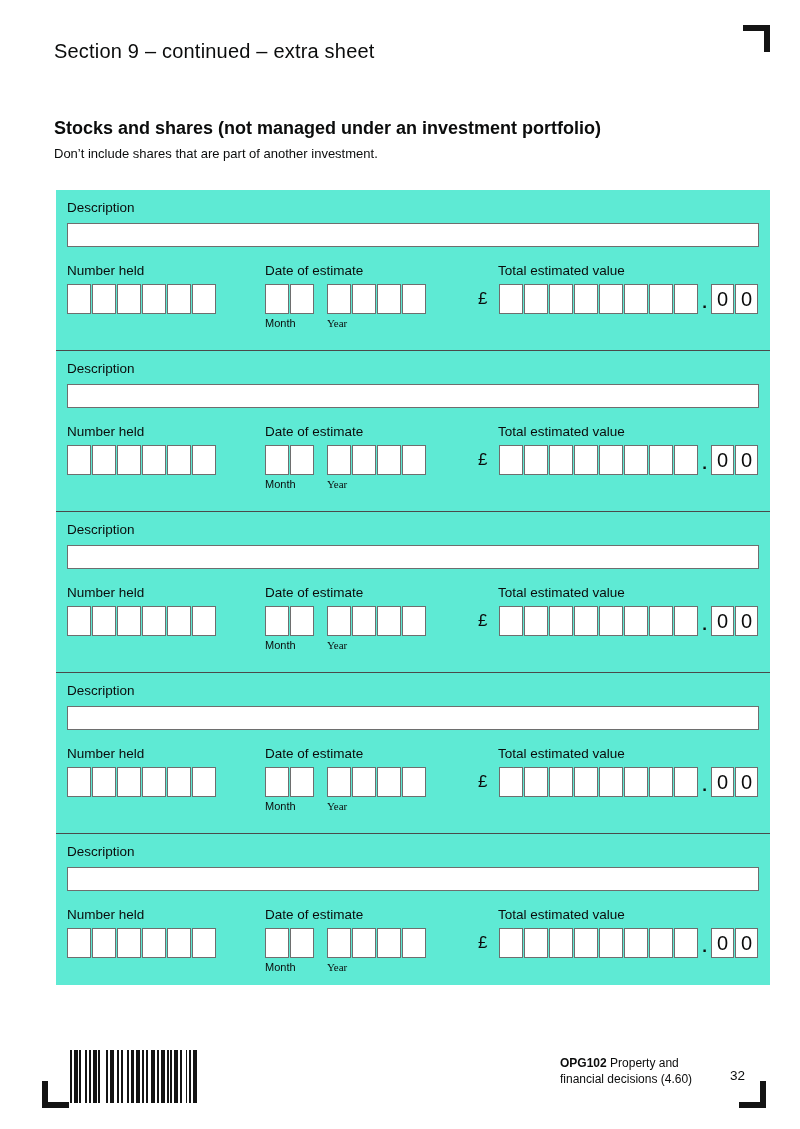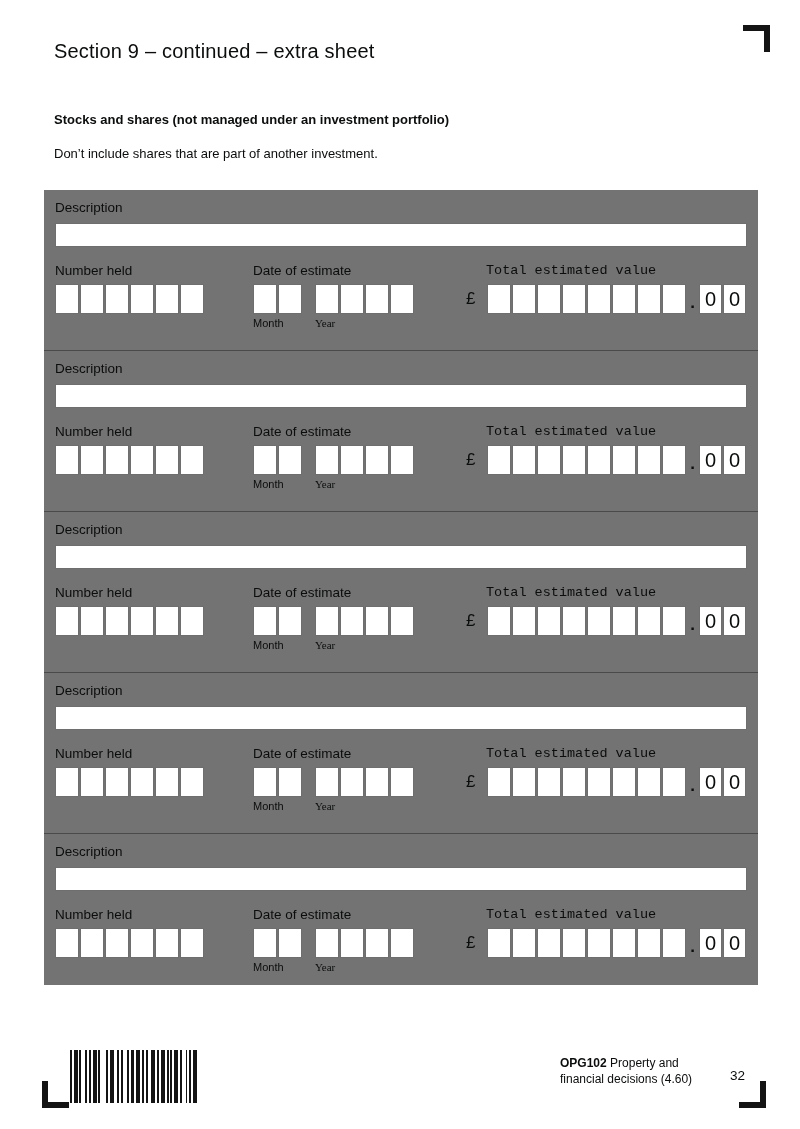--- a/index.html
+++ b/index.html
@@ -7,38 +7,38 @@
     position:relative; width:800px; height:1129px; background:#ffffff;
     font-family:"Liberation Sans", sans-serif; color:#0b0c0c; overflow:hidden;
   }
   
   .crop { position:absolute; width:21px; height:21px; }
   .crop-tr { left:743px; top:25px;  border-top:6px solid #141414; border-right:6px solid #141414; }
   .crop-bl { left:42px;  top:1081px; border-left:6px solid #141414; border-bottom:6px solid #141414; }
   .crop-br { left:739px; top:1081px; border-right:6px solid #141414; border-bottom:6px solid #141414; }
 
   .page-title { position:absolute; left:54px; top:40px; font-size:20px; font-weight:500; letter-spacing:.2px; }
-  .section-heading { position:absolute; left:54px; top:112px; font-size:13px; font-weight:bold; }
+  .section-heading { position:absolute; left:54px; top:118px; font-size:18px; font-weight:bold; }
   .section-note { position:absolute; left:54px; top:146px; font-size:13px; }
 
-  .panel { position:absolute; left:44px; top:190px; width:714px; height:795px; background:#737373; }
+  .panel { position:absolute; left:56px; top:190px; width:714px; height:795px; background:#5eead4; }
 
   .block { position:relative; box-sizing:border-box; height:161px; border-top:1px solid #4a4a4a; }
   .block:first-child { height:160px; border-top:none; }
   .block:last-child { height:152px; }
 
   .lbl { position:absolute; font-size:13.5px; line-height:16px; white-space:nowrap; }
   .desc-label { left:11px; top:10px; }
   .desc-input {
     position:absolute; left:11px; top:33px; width:692px; height:24px; box-sizing:border-box;
     border:1px solid #6e6e6e; background:#fff; font-family:inherit; font-size:14px; padding:0 6px; outline:none;
   }
   .numheld-label { left:11px; top:73px; }
   .date-label { left:209px; top:73px; }
-  .value-label { left:442px; top:73px;font-family:Liberation Mono, monospace; }
+  .value-label { left:442px; top:73px; }
 
   .comb { position:absolute; top:94px; display:flex; gap:1px; }
   .comb-number { left:11px; }
   .comb-month { left:209px; }
   .comb-year { left:271px; }
   .cell {
     width:24px; height:30px; box-sizing:border-box; border:1px solid #6e6e6e; background:#fff;
     font-family:inherit; font-size:16px; text-align:center; padding:0; outline:none; color:#0b0c0c;
   }
   .caption { position:absolute; top:127px; font-size:11px; }

